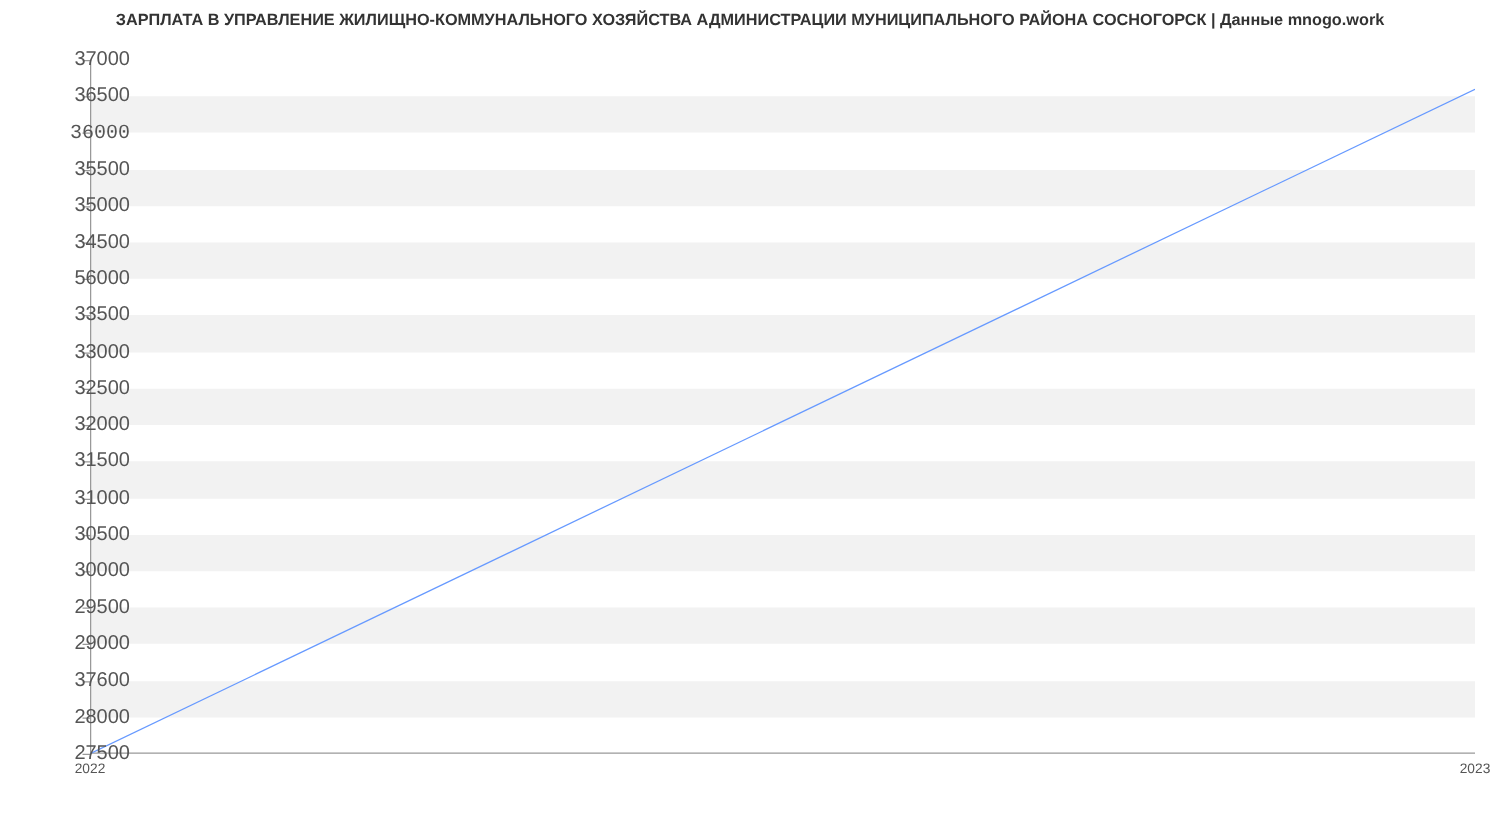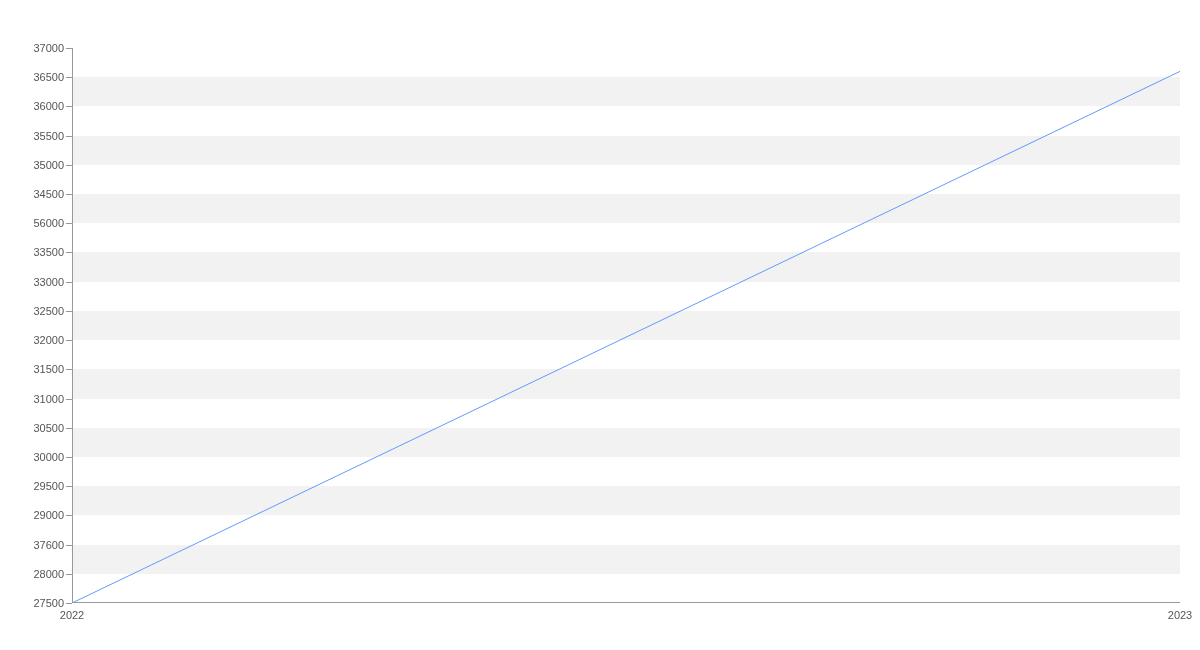--- a/index.html
+++ b/index.html
@@ -4,28 +4,29 @@
   <style>
     * { margin: 0; padding: 0; box-sizing: border-box; }
     body { font-family: Verdana, Geneva, sans-serif; background: #fff; width: 1200px; height: 650px; position: relative; }
     .chart-container { position: absolute; left: 0; top: 0; width: 1200px; height: 650px; }
     .title { position: absolute; top: 8px; left: 0; width: 100%; text-align: center; font-size: 13px; font-weight: bold; color: #333; }
     .plot-area { position: absolute; left: 72px; top: 48px; width: 1108px; height: 555px; }
     .grid-band { position: absolute; left: 0; width: 100%; background: #f2f2f2; }
     .axis-line-y { position: absolute; left: 0; top: 0; width: 1px; height: 100%; background: #999; }
     .axis-line-x { position: absolute; left: 0; bottom: 0; width: 100%; height: 1px; background: #999; }
     .y-tick { position: absolute; width: 6px; height: 1px; background: #999; left: -6px; }
-    .y-label { position: absolute; right: 1136px; font-size: 11px; color: #555; text-align: left; transform: translateY(-50%); white-space: nowrap; }
+    .y-label { position: absolute; right: 1096px; font-size: 16px; color: #555; text-align: left; transform: translateY(-50%); white-space: nowrap; }
     .x-label { position: absolute; font-size: 11px; color: #555; transform: translateX(-50%); white-space: nowrap; }
     .data-line { position: absolute; left: 0; top: 0; width: 100%; height: 100%; }
   </style>
 </head>
 <body>
 
 <div class="chart-container">
+  <div class="title">ЗАРПЛАТА В УПРАВЛЕНИЕ ЖИЛИЩНО-КОММУНАЛЬНОГО ХОЗЯЙСТВА АДМИНИСТРАЦИИ МУНИЦИПАЛЬНОГО РАЙОНА СОСНОГОРСК | Данные mnogo.work</div>
   <div class="plot-area">
       <div class="grid-band" style="top: 29.2105px; height: 29.2105px;"></div>
       <div class="grid-band" style="top: 87.6316px; height: 29.2105px;"></div>
       <div class="grid-band" style="top: 146.053px; height: 29.2105px;"></div>
       <div class="grid-band" style="top: 204.474px; height: 29.2105px;"></div>
       <div class="grid-band" style="top: 262.895px; height: 29.2105px;"></div>
       <div class="grid-band" style="top: 321.316px; height: 29.2105px;"></div>
       <div class="grid-band" style="top: 379.737px; height: 29.2105px;"></div>
       <div class="grid-band" style="top: 438.158px; height: 29.2105px;"></div>
       <div class="grid-band" style="top: 496.579px; height: 29.2105px;"></div>
@@ -67,17 +68,17 @@
 <div class="y-label" style="top: 398.526px;">31000</div>
 <div class="y-label" style="top: 369.316px;">31500</div>
 <div class="y-label" style="top: 340.105px;">32000</div>
 <div class="y-label" style="top: 310.895px;">32500</div>
 <div class="y-label" style="top: 281.684px; margin-left: 44px;">33000</div>
 <div class="y-label" style="top: 252.474px;">33500</div>
 <div class="y-label" style="top: 223.263px;">56000</div>
 <div class="y-label" style="top: 194.053px;">34500</div>
 <div class="y-label" style="top: 164.842px;">35000</div>
 <div class="y-label" style="top: 135.632px;">35500</div>
-<div class="y-label" style="top: 106.421px;">36000</div>
+<div class="y-label" style="top: 106.421px; font-family: Liberation Mono, monospace;">36000</div>
 <div class="y-label" style="top: 77.2105px;">36500</div>
 <div class="y-label" style="top: 48px;">37000</div>
 <div class="x-label" style="left: 72px; top: 609px;">2022</div>
 <div class="x-label" style="left: 1180px; top: 609px;">2023</div>
 
 </body></html>

